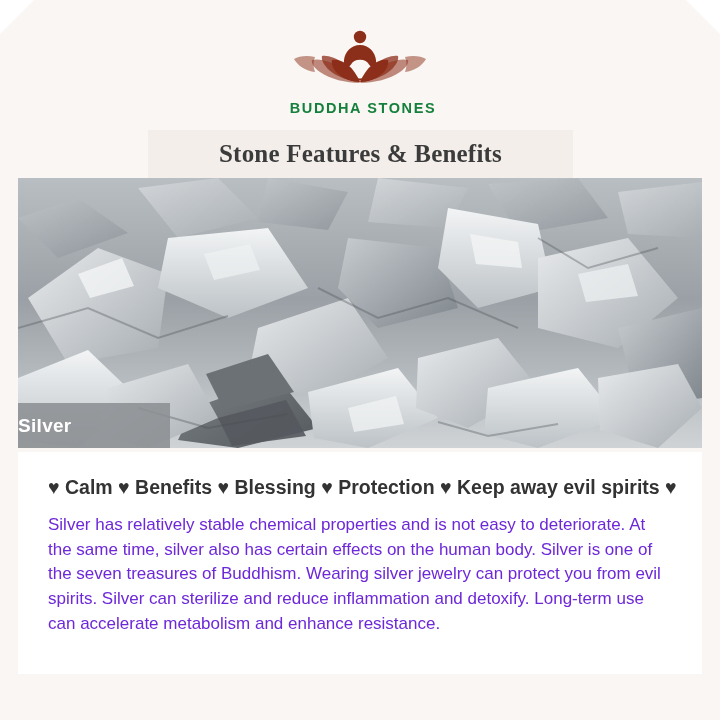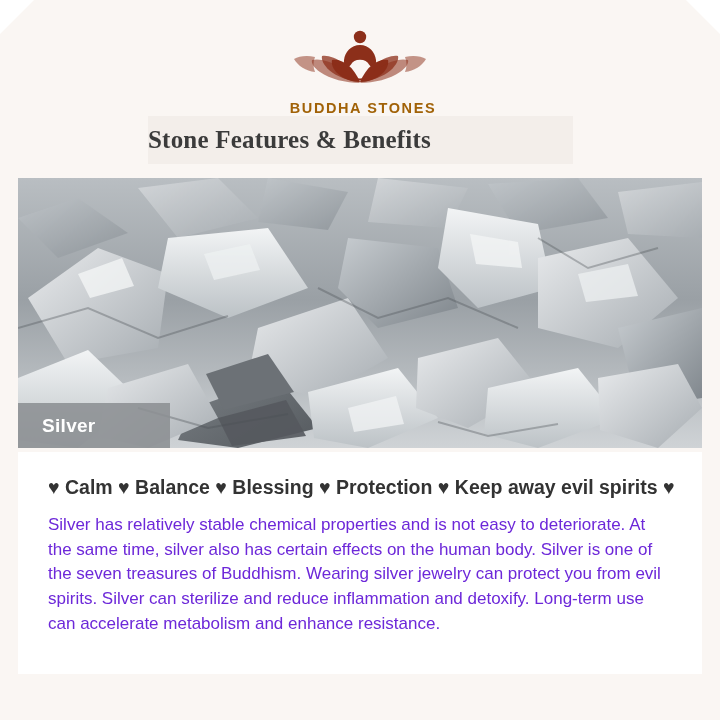--- a/index.html
+++ b/index.html
@@ -33,33 +33,33 @@
     flex-direction: column;
     align-items: center;
     justify-content: flex-start;
   }
   .logo-mark { width: 170px; height: 78px; display: block; }
   .brand-name {
     margin-top: 2px;
     font-size: 14.5px;
     letter-spacing: 1.6px;
     font-weight: bold;
-    color: #a16207;
+    color: #15803d;
     font-family: "Liberation Sans", sans-serif;
     margin-left: 6px;
   }
 
   .title-band {
     position: absolute;
-    top: 116px; left: 148px;
+    top: 130px; left: 148px;
     width: 425px; height: 48px;
     background: #f3eeea;
     display: flex;
     align-items: center;
-    justify-content: flex-start;
+    justify-content: center;
   }
   .title-band .title {
     font-size: 25px;
     font-weight: bold;
     color: #3b3b3b;
     font-family: "Liberation Serif", serif;
     letter-spacing: 0.2px;
   }
 
   .hero {
@@ -76,21 +76,20 @@
     top: 403px; left: 18px;
     width: 152px; height: 45px;
     background: rgba(140,143,147,0.88);
     display: flex;
     align-items: center;
   }
   .stone-tag .stone-name {
     color: #ffffff;
     font-size: 19px;
     font-weight: bold;
-    padding-left: 24px;
     font-family: "Liberation Sans", sans-serif;
     letter-spacing: 0.3px;
   }
 
   .content-card {
     position: absolute;
     top: 452px; left: 18px;
     width: 684px; height: 222px;
     background: #ffffff;
     padding: 24px 30px 0 30px;
@@ -228,18 +227,18 @@
         <path d="M420 244 L470 258 L540 246"></path>
       </g>
     </svg>
   </div>
 
   <div class="stone-tag">
     <span class="stone-name">Silver</span>
   </div>
 
   <div class="content-card">
-    <div class="keywords">♥ Calm ♥ Balance ♥ Blessing ♥ Protection ♥ Keep away evil spirits ♥</div>
+    <div class="keywords">♥ Calm ♥ Benefits ♥ Blessing ♥ Protection ♥ Keep away evil spirits ♥</div>
     <div class="desc">Silver has relatively stable chemical properties and is not easy to deteriorate. At the same time, silver also has certain effects on the human body. Silver is one of the seven treasures of Buddhism. Wearing silver jewelry can protect you from evil spirits. Silver can sterilize and reduce inflammation and detoxify. Long-term use can accelerate metabolism and enhance resistance.</div>
   </div>
 
   <div class="bottom-strip"></div>
 </div>
 
 </body></html>

